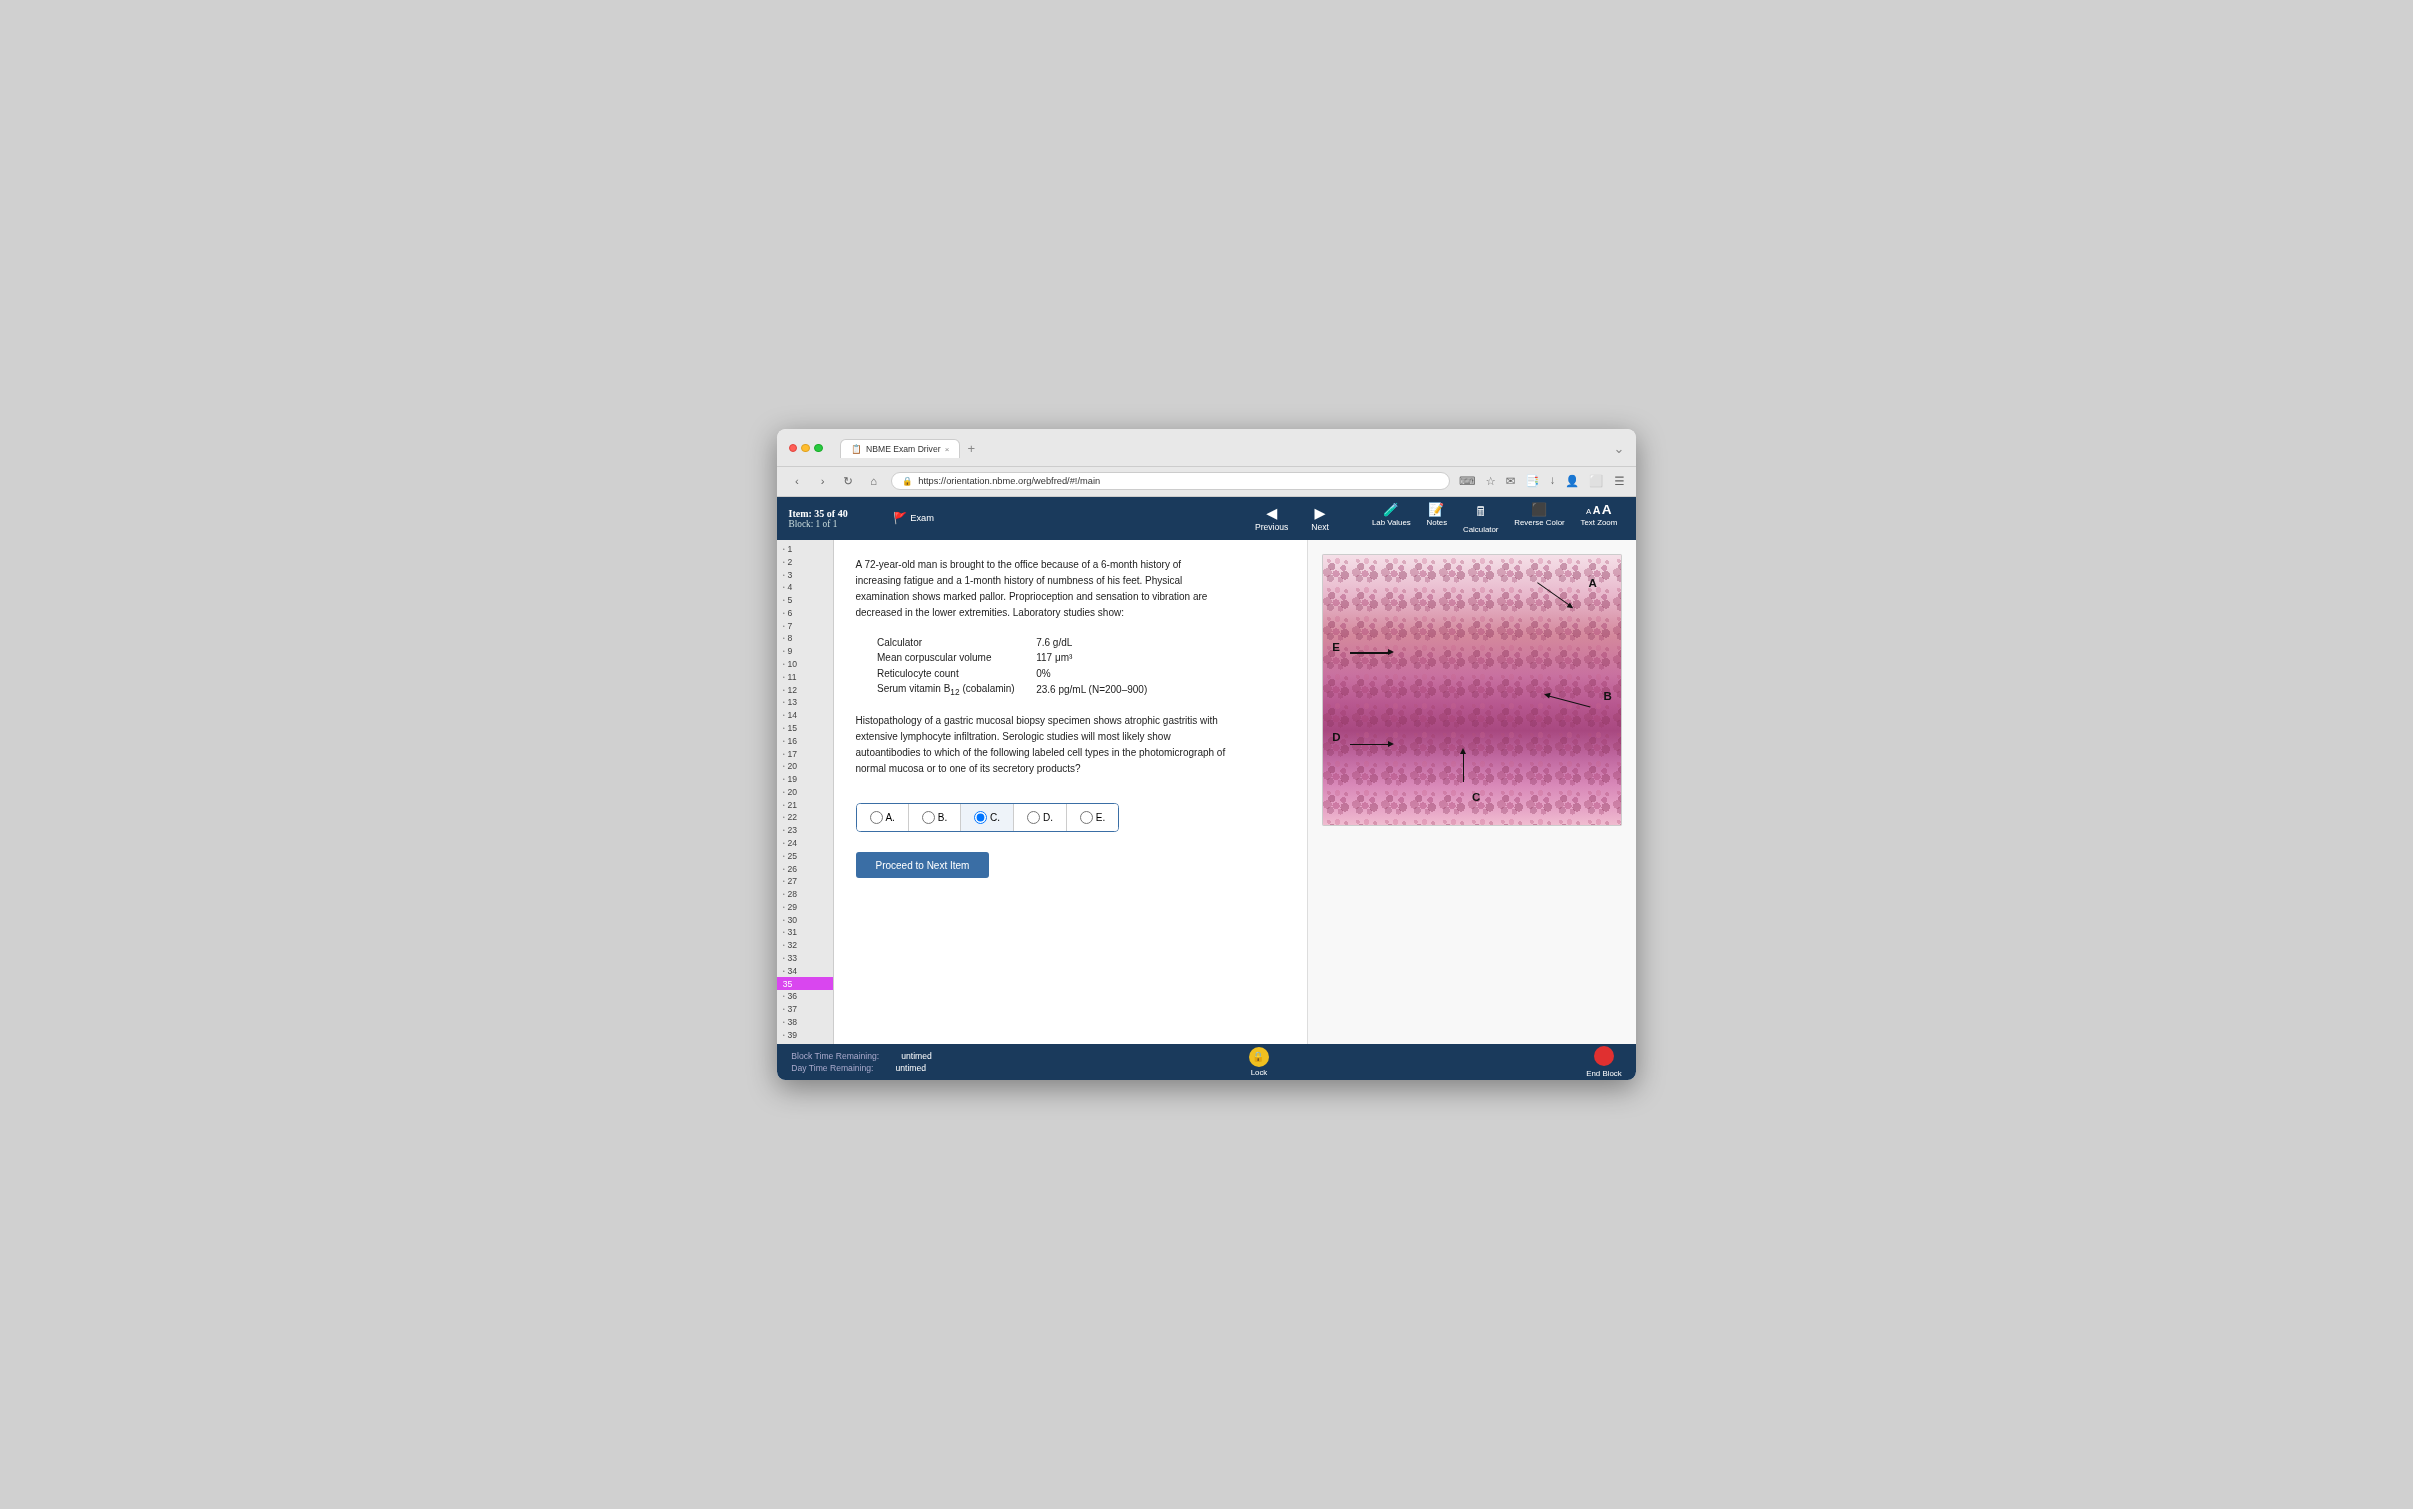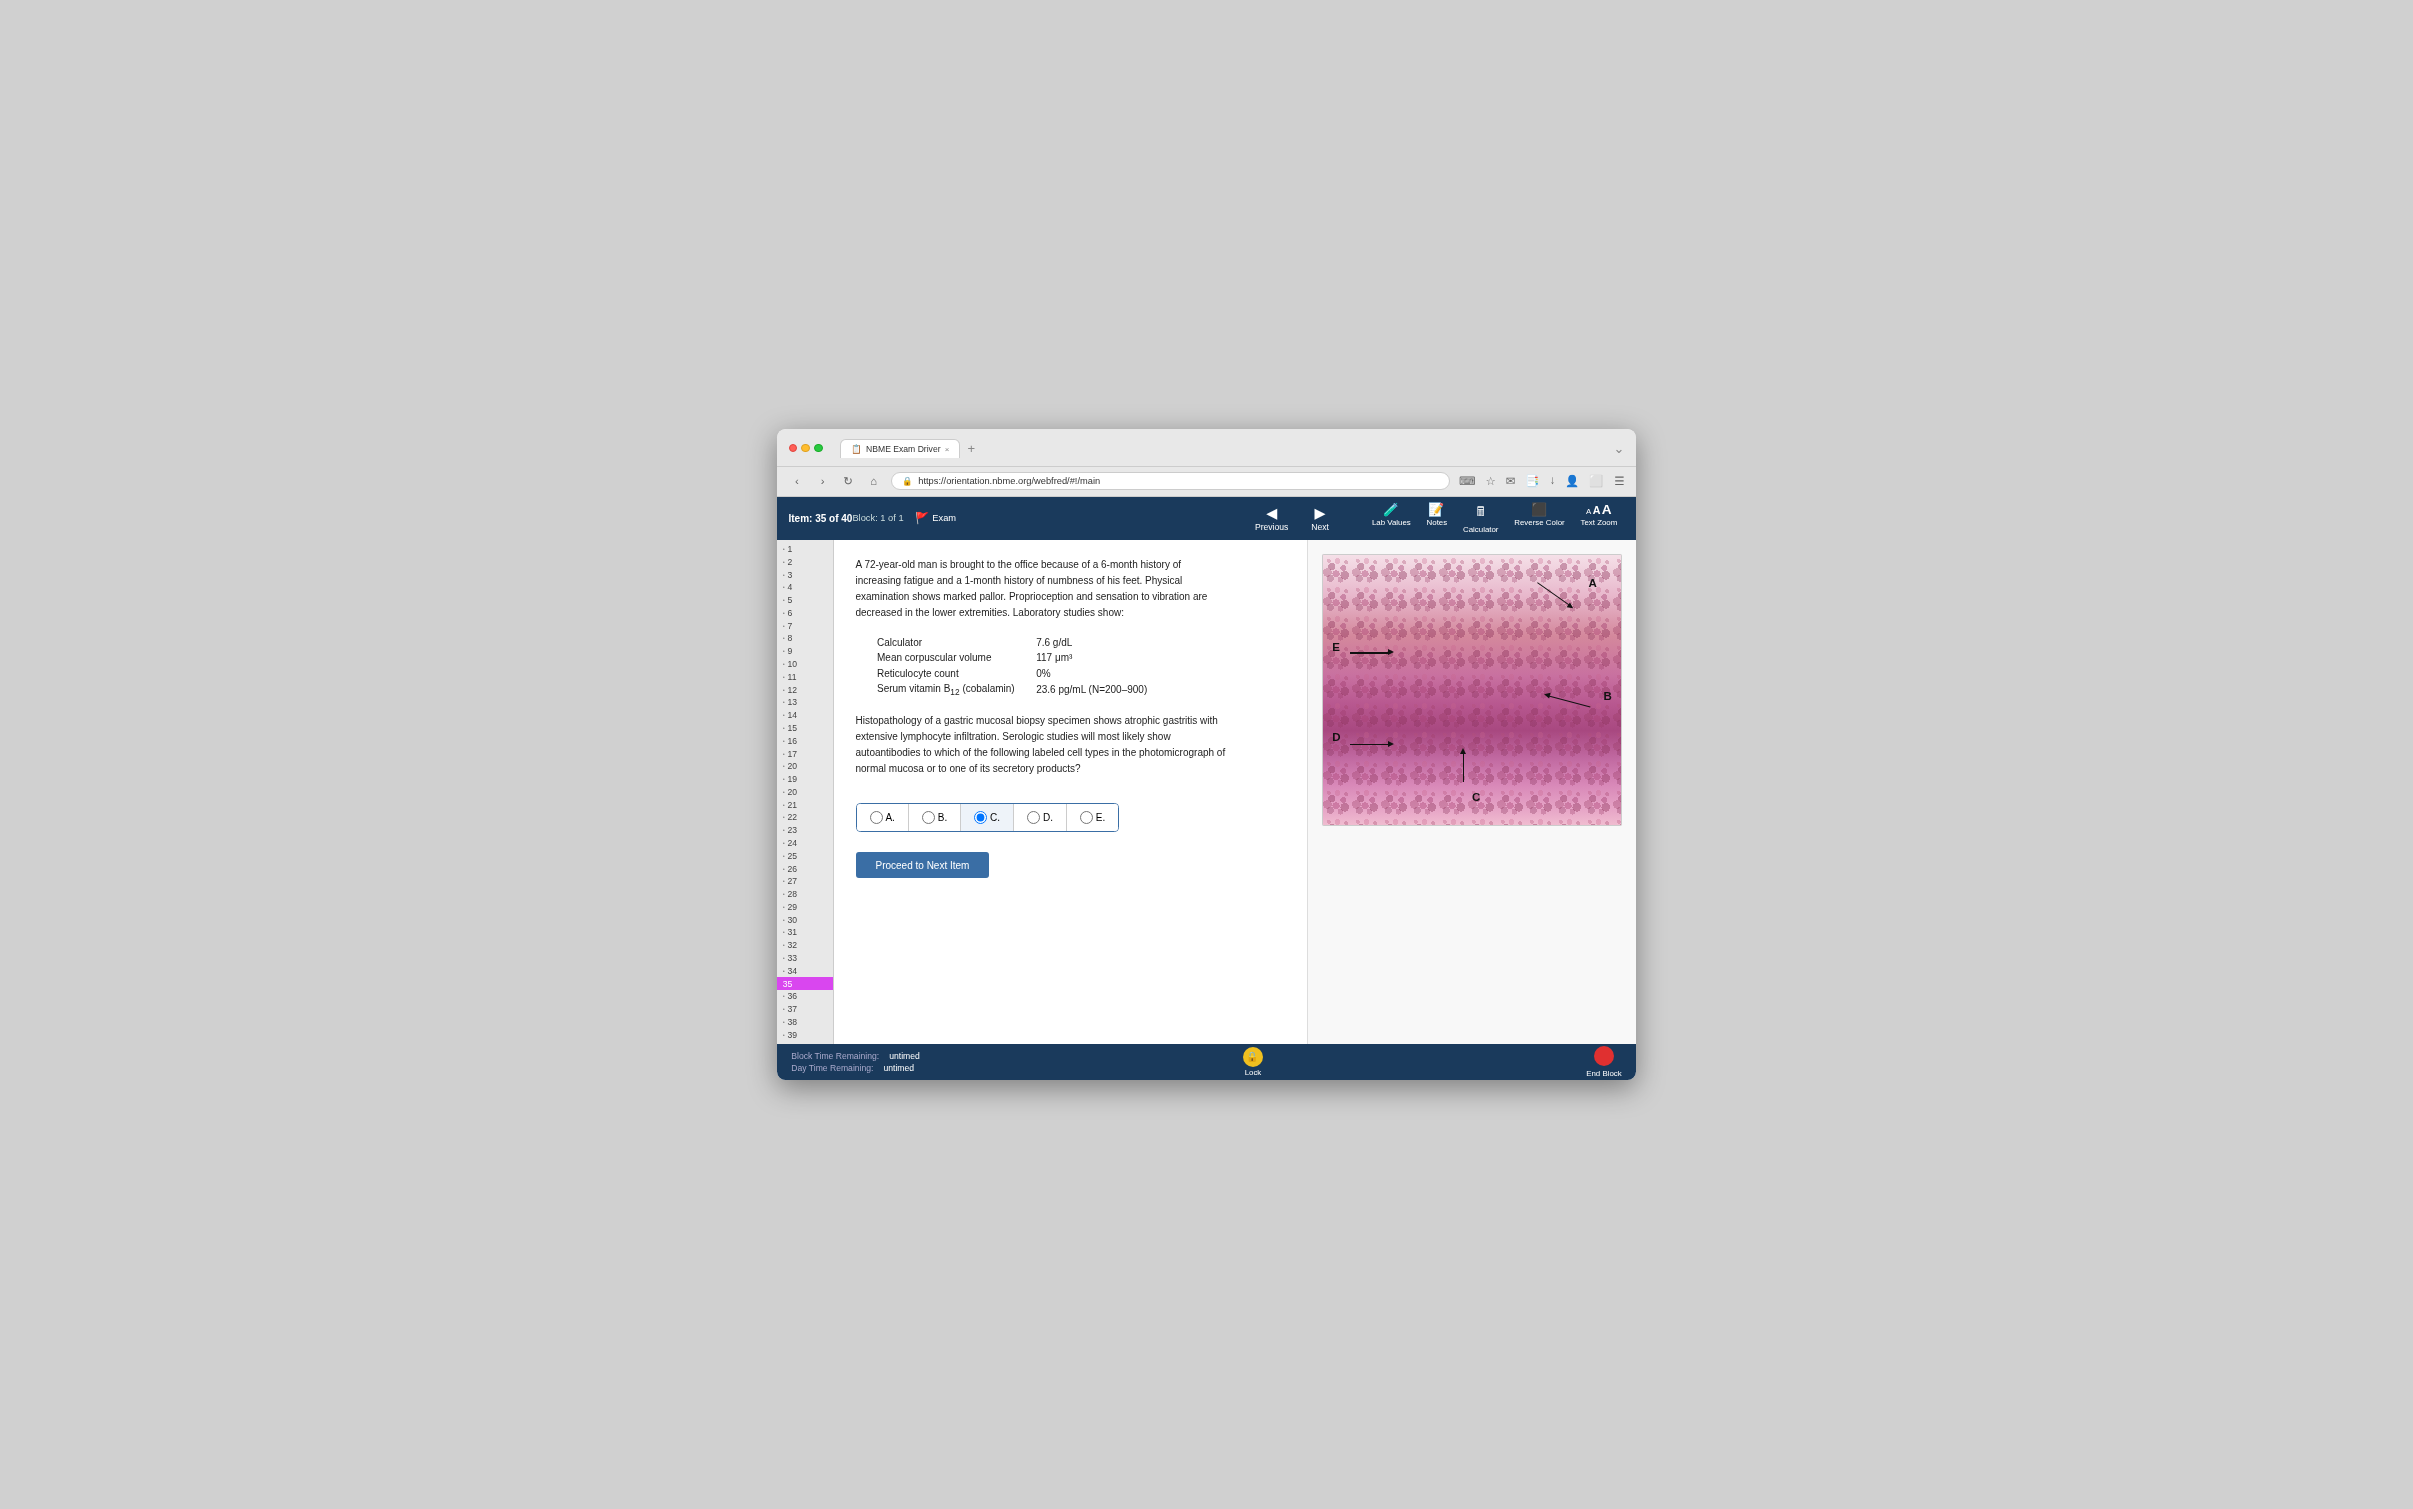--- a/index.html
+++ b/index.html
@@ -127,24 +127,25 @@
       background: #1a3a5c;
       color: white;
       display: flex;
       align-items: center;
       padding: 0 11.5px;
       height: 43px;
       gap: 11.5px;
     }
     .item-info {
       display: flex;
-      flex-direction: row;
+      flex-direction: column;
       font-size: 9.3px;
       color: #cdd;
       min-width: 93px;
+      font-family: Liberation Serif, serif;
     }
     .item-info .item-num { font-weight: bold; color: white; font-size: 10px; }
     .mark-btn {
       background: none;
       border: none;
       color: white;
       display: flex;
       align-items: center;
       gap: 2.9px;
       font-size: 9.3px;
@@ -357,21 +358,21 @@
       height: 36px;
     }
     .time-info {
       display: flex;
       flex-direction: column;
       font-size: 8.6px;
       gap: 1.4px;
     }
     .time-row {
       display: flex;
-      gap: 10px;
+      gap: 22px;
     }
     .time-label { color: #aac; }
     .time-val { color: white; }
     .bottom-spacer { flex: 1; }
     .lock-btn {
       display: flex;
       flex-direction: column;
       align-items: center;
       gap: 1.4px;
       font-size: 7.9px;

